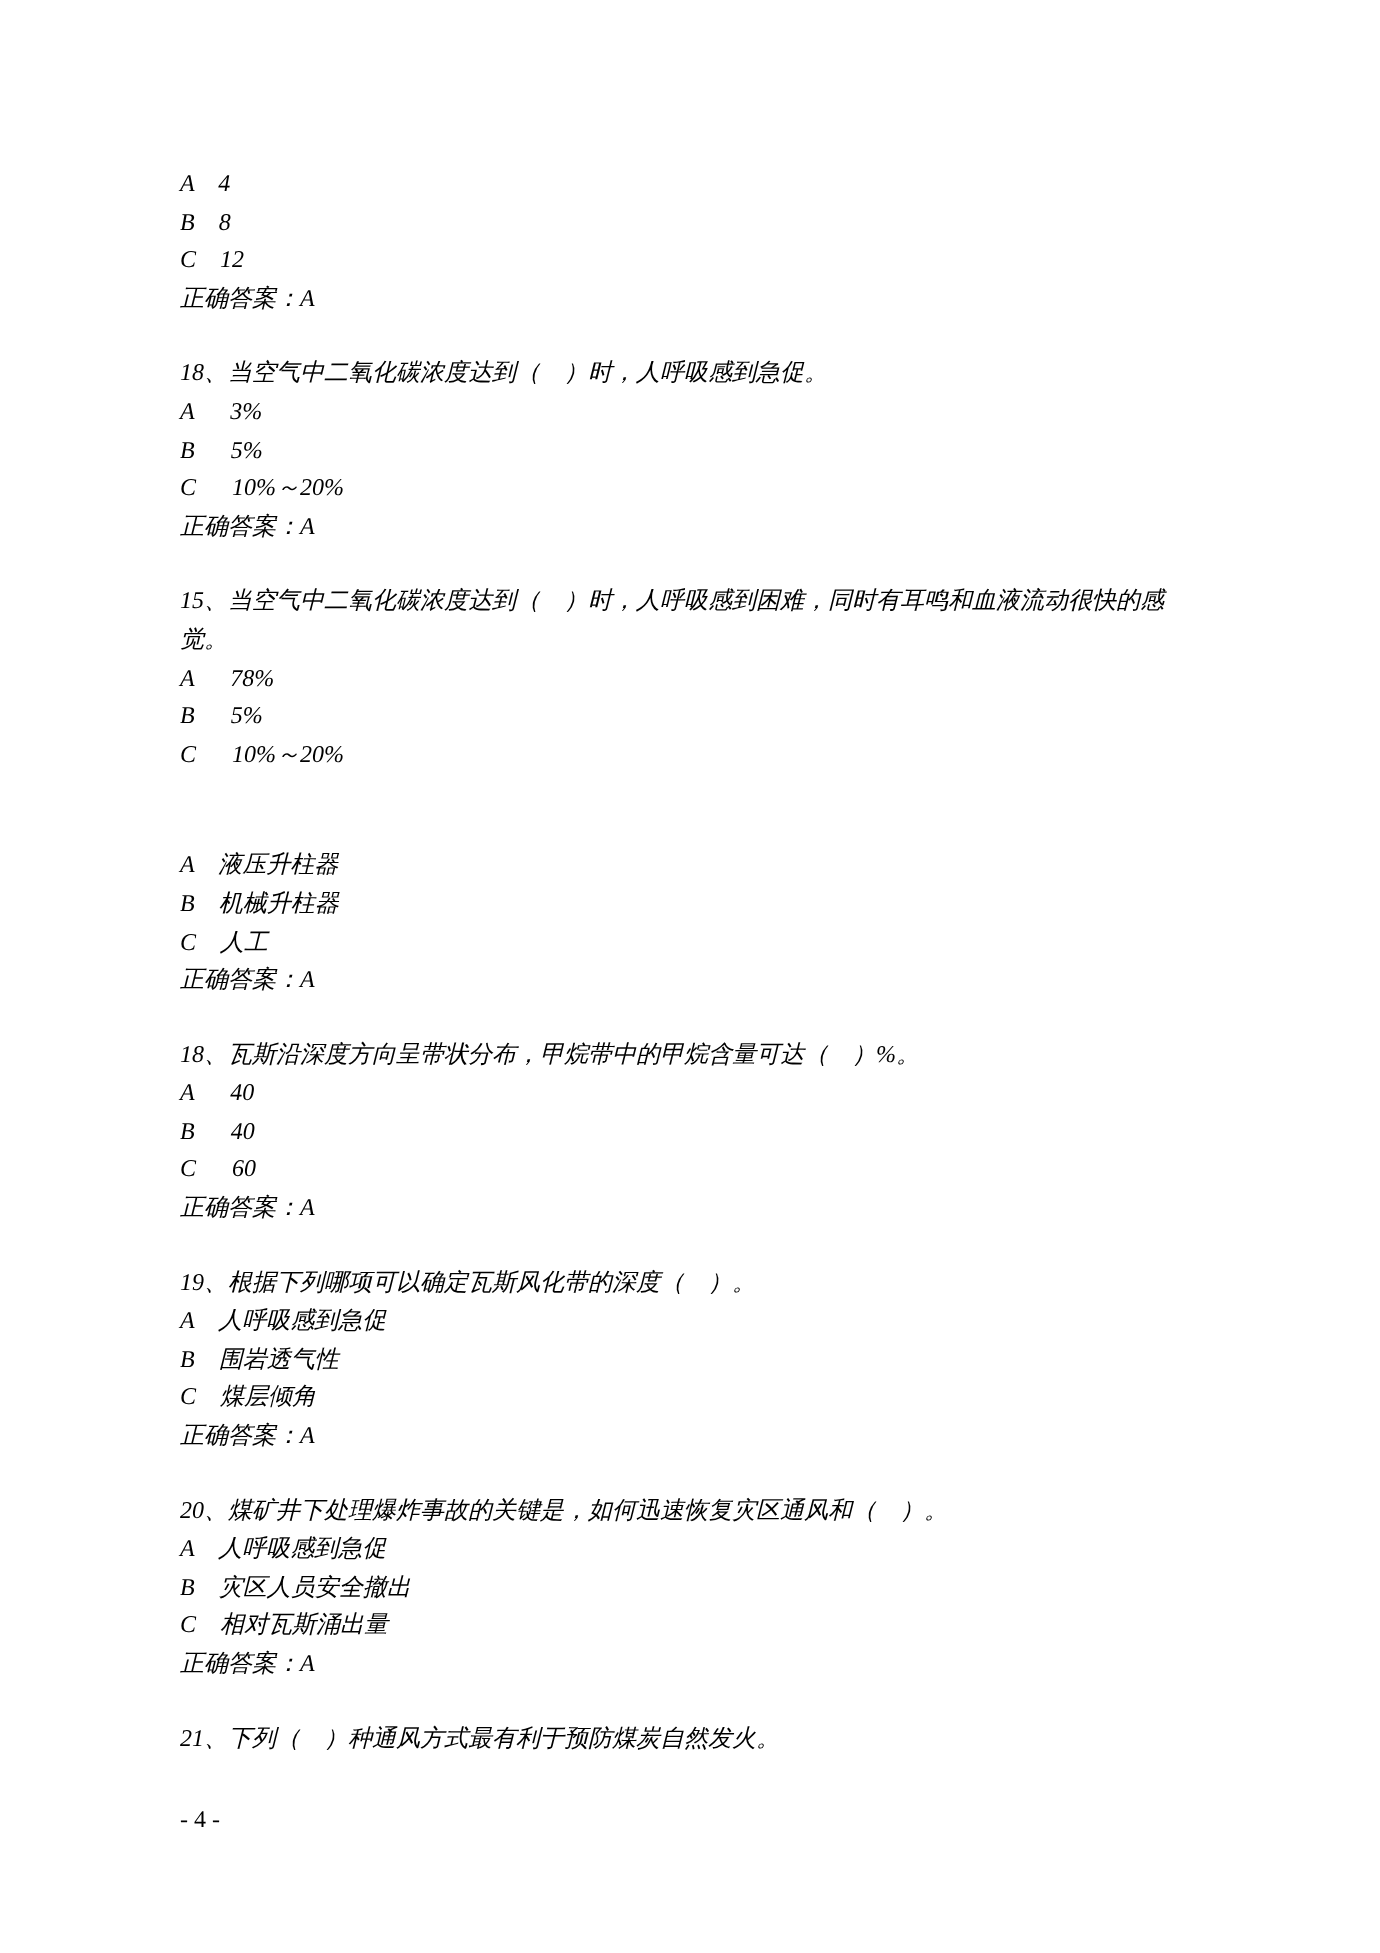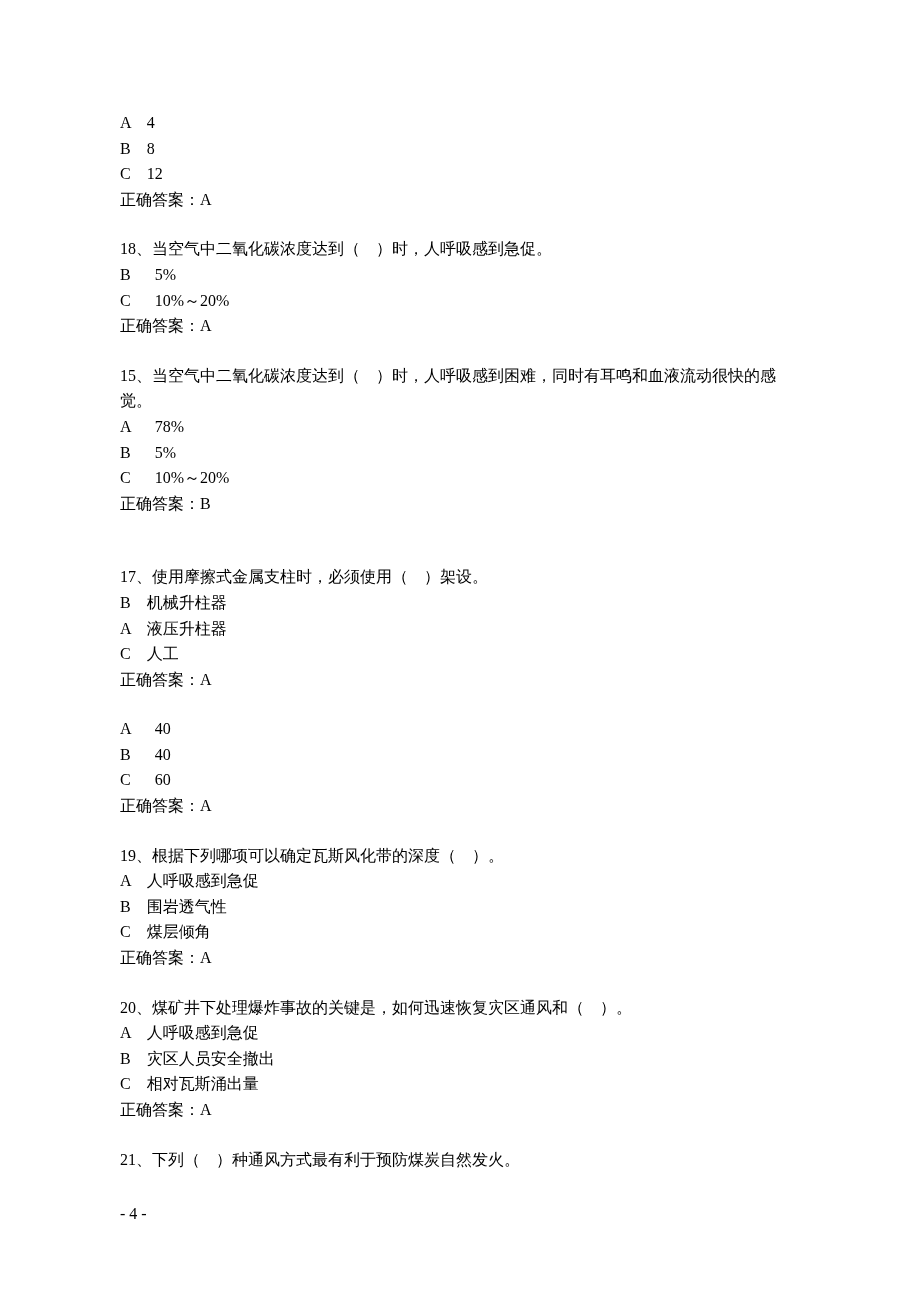--- a/index.html
+++ b/index.html
@@ -17,20 +17,21 @@
     font-size: 16px;
     line-height: 1.6;
     color: #000000;
     position: relative;
   }
   .question-block {
     margin-bottom: 24px;
   }
   .line {
     white-space: pre-wrap;
+    font-style: italic;
   }
   .page-footer {
     position: absolute;
     left: 120px;
     bottom: 75px;
     font-size: 16px;
   }
 </style>
 </head>
 <body>
@@ -39,44 +40,44 @@
 
   <div class="question-block">
     <div class="line">A    4</div>
     <div class="line">B    8</div>
     <div class="line">C    12</div>
     <div class="line">正确答案：A</div>
   </div>
 
   <div class="question-block">
     <div class="line">18、当空气中二氧化碳浓度达到（　）时，人呼吸感到急促。</div>
+    <div class="line">A      3%</div>
     <div class="line">B      5%</div>
     <div class="line">C      10%～20%</div>
     <div class="line">正确答案：A</div>
   </div>
 
   <div class="question-block">
     <div class="line">15、当空气中二氧化碳浓度达到（　）时，人呼吸感到困难，同时有耳鸣和血液流动很快的感觉。</div>
     <div class="line">A      78%</div>
     <div class="line">B      5%</div>
     <div class="line">C      10%～20%</div>
-    <div class="line">正确答案：B</div>
   </div>
 
   <div style="height:24px"></div>
 
   <div class="question-block">
-    <div class="line">17、使用摩擦式金属支柱时，必须使用（　）架设。</div>
+    <div class="line">A    液压升柱器</div>
     <div class="line">B    机械升柱器</div>
-    <div class="line">A    液压升柱器</div>
     <div class="line">C    人工</div>
     <div class="line">正确答案：A</div>
   </div>
 
   <div class="question-block">
+    <div class="line">18、瓦斯沿深度方向呈带状分布，甲烷带中的甲烷含量可达（　）%。</div>
     <div class="line">A      40</div>
     <div class="line">B      40</div>
     <div class="line">C      60</div>
     <div class="line">正确答案：A</div>
   </div>
 
   <div class="question-block">
     <div class="line">19、根据下列哪项可以确定瓦斯风化带的深度（　）。</div>
     <div class="line">A    人呼吸感到急促</div>
     <div class="line">B    围岩透气性</div>

